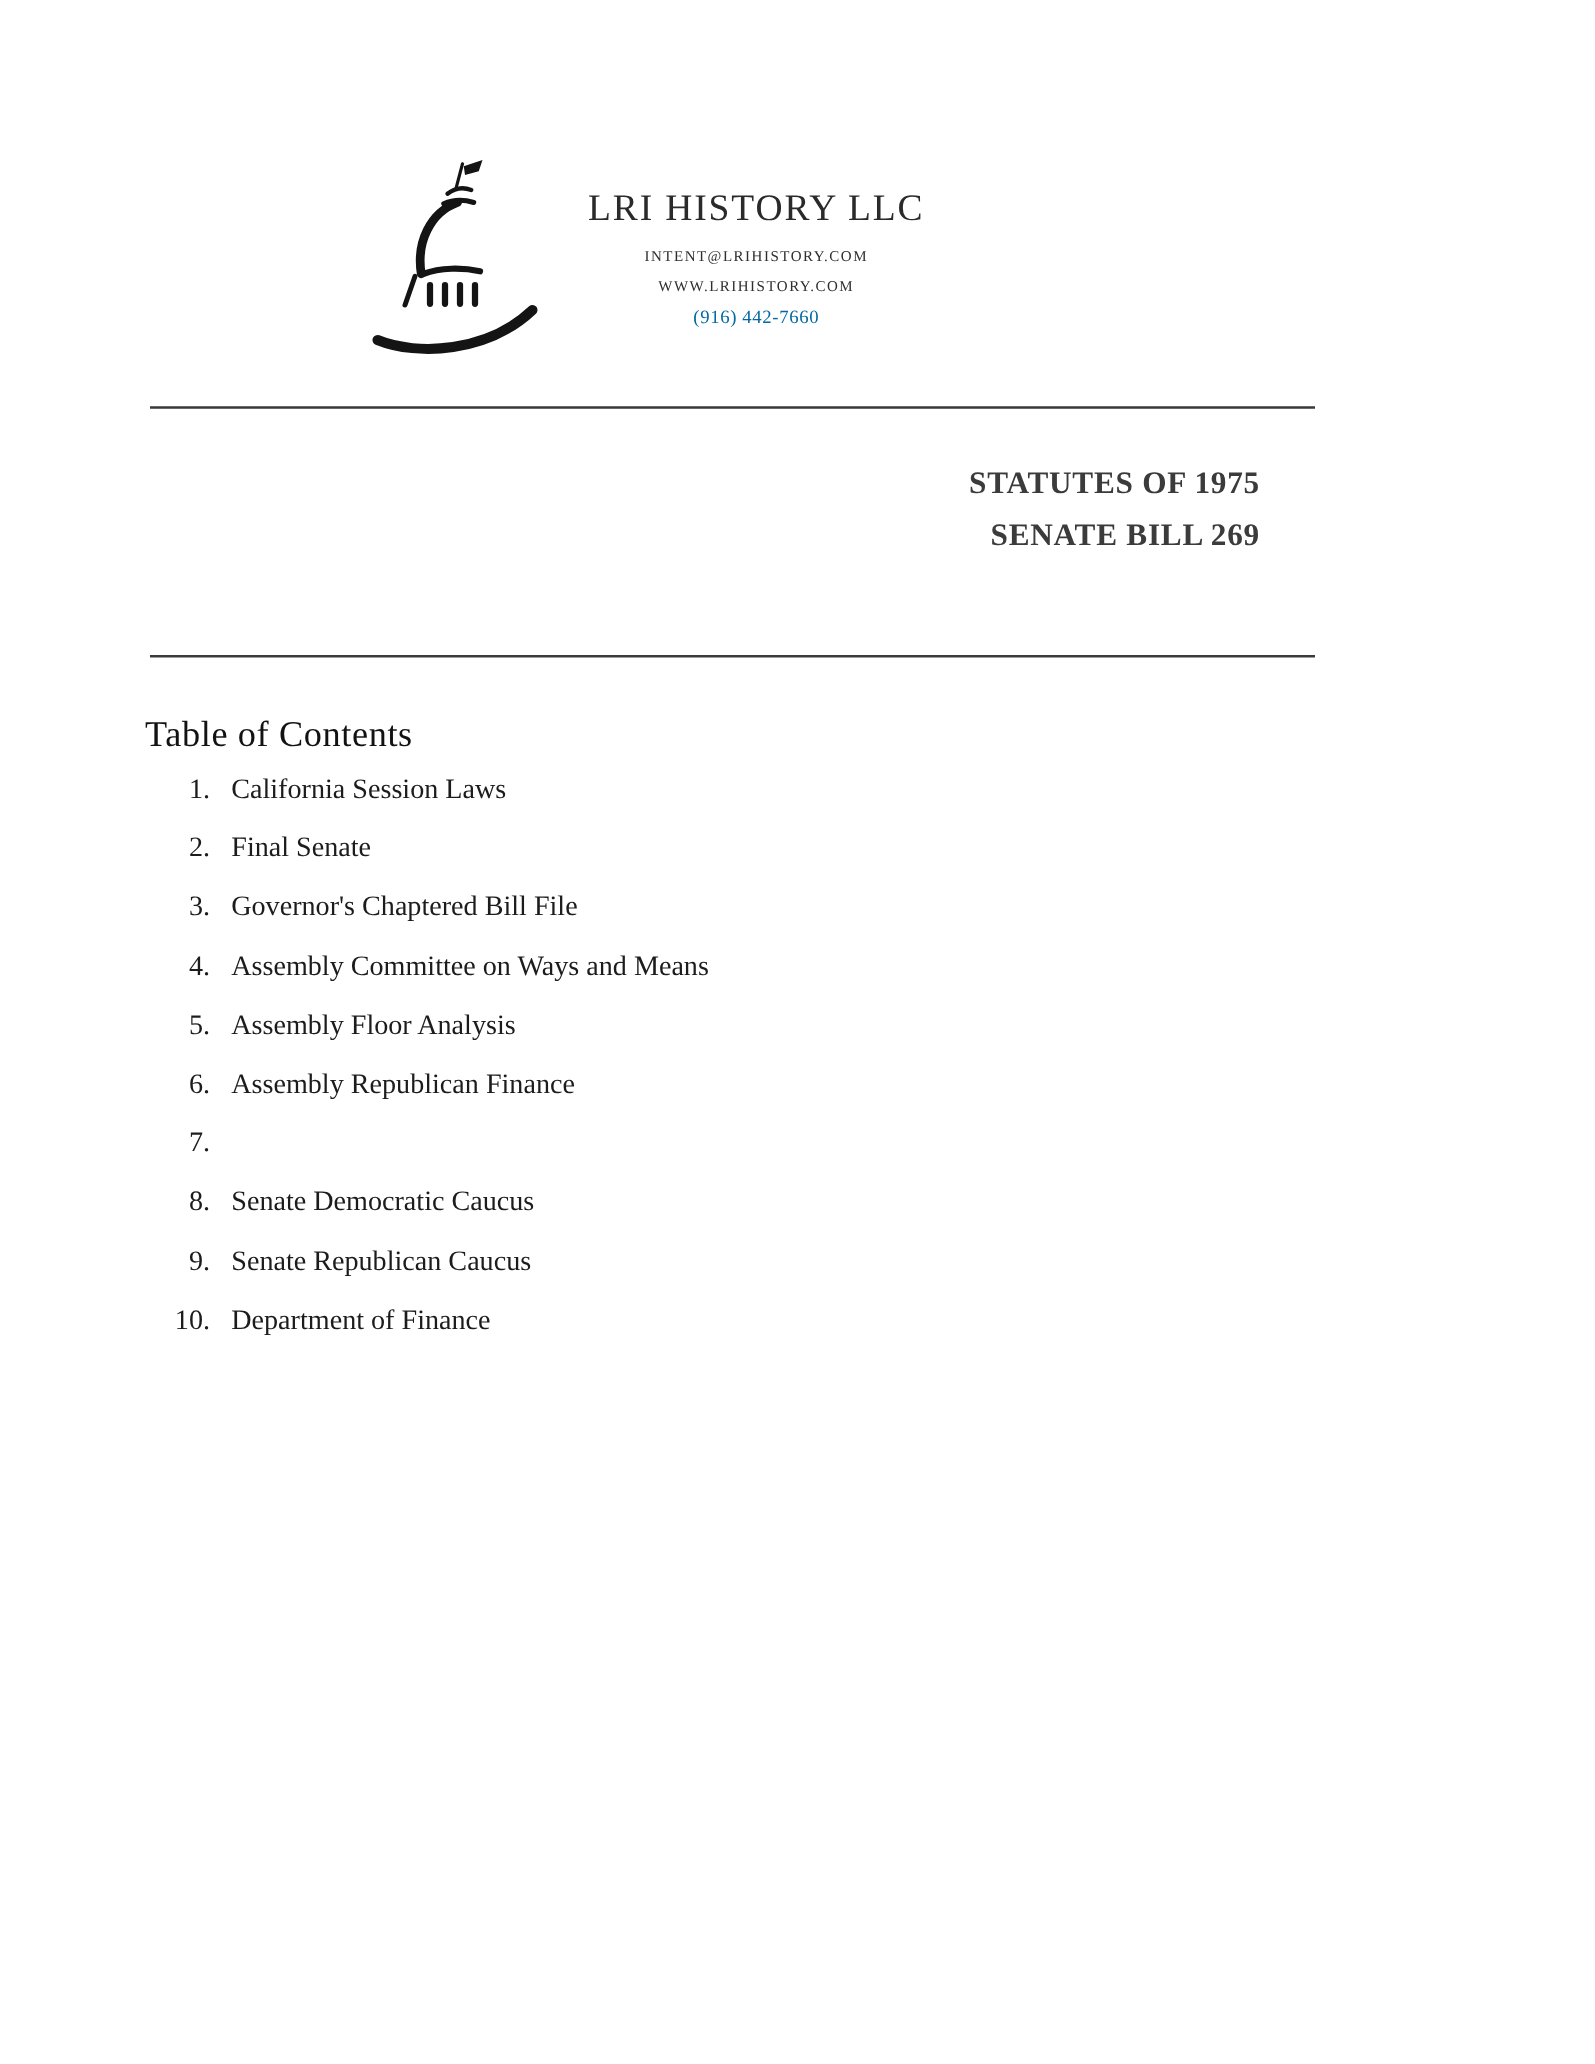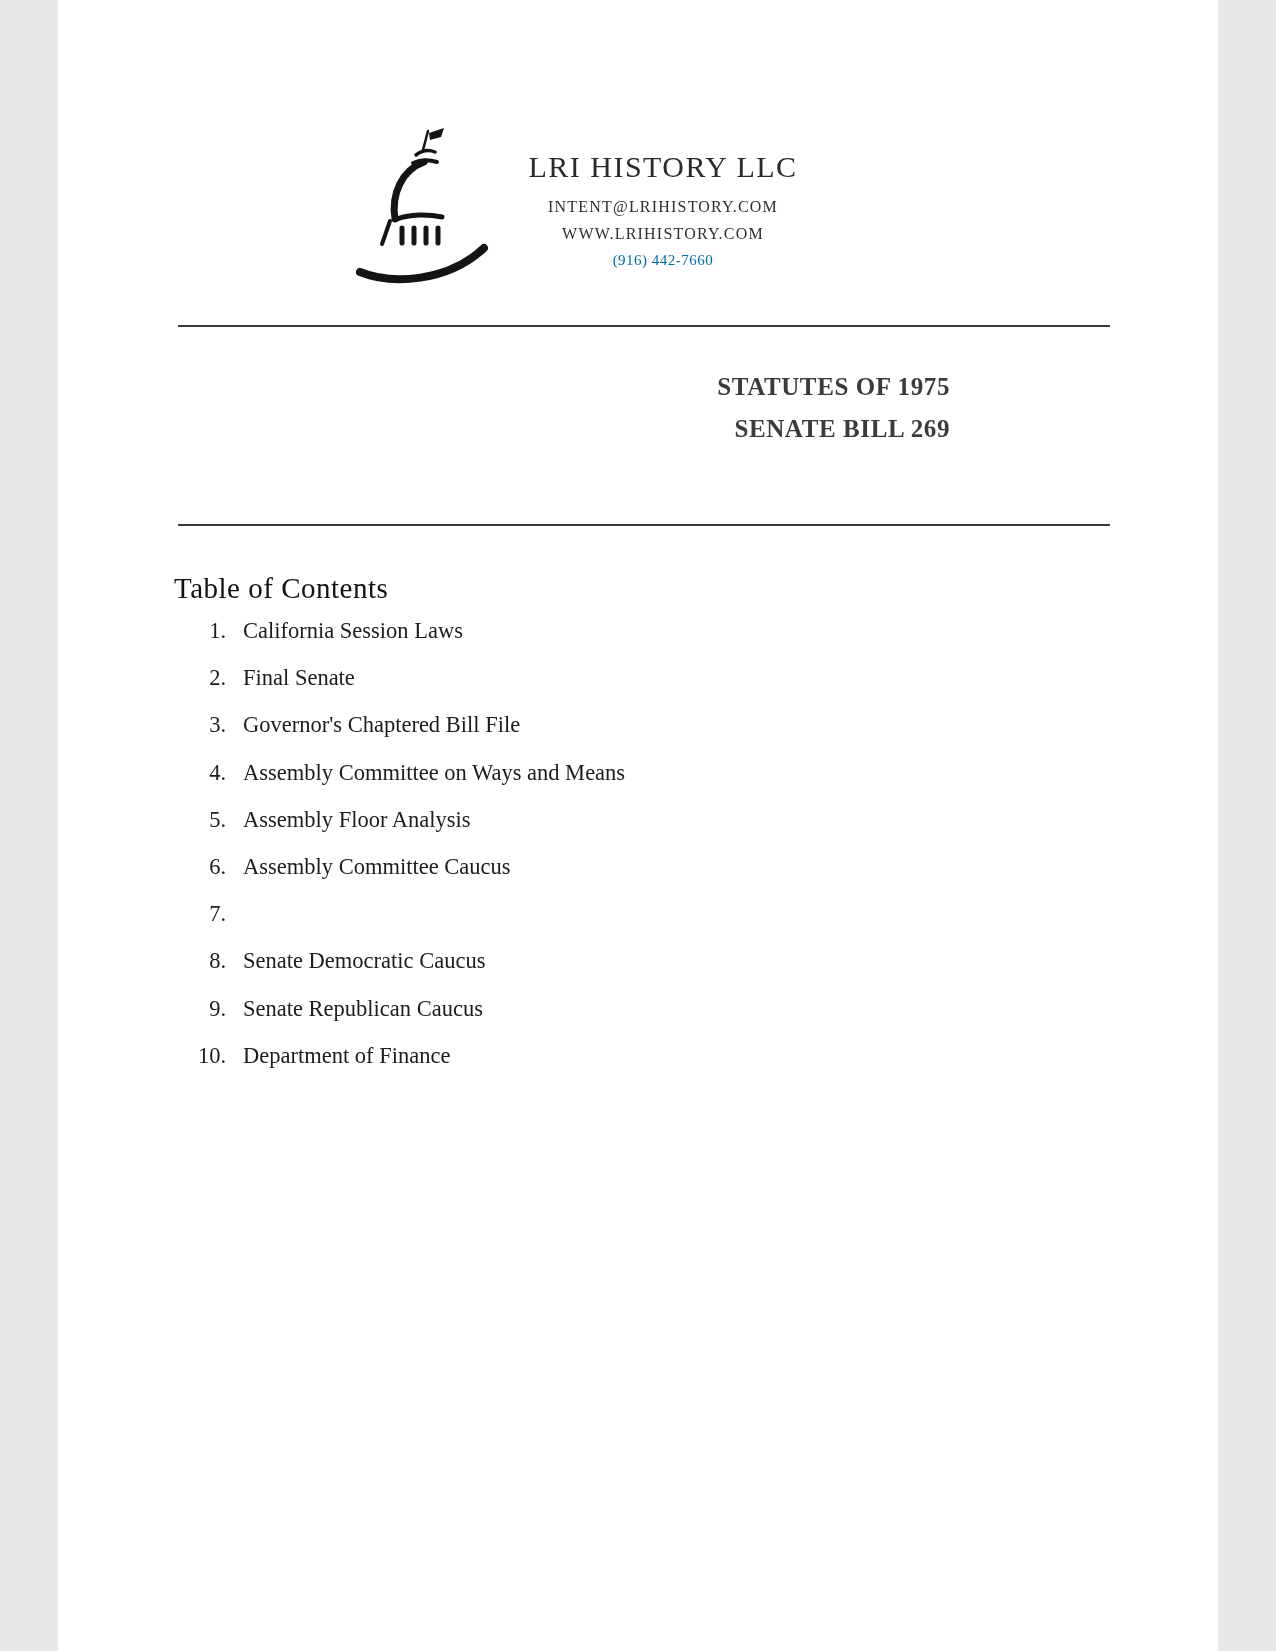--- a/index.html
+++ b/index.html
@@ -1,20 +1,20 @@
 <!DOCTYPE html>
 <html><head>
 <meta charset="utf-8">
 <style>
   * { margin: 0; padding: 0; box-sizing: border-box; }
   html, body { background: #e8e8e8; }
   body { font-family: "Liberation Serif", serif; }
   .page {
     position: relative;
-    width: 1160px;
+    width: 1276px;
     height: 1651px;
     margin: 0 auto;
     background: #ffffff;
     color: #1f1f1f;
     overflow: hidden;
   }
 
   
   .logo {
     position: absolute;
@@ -31,21 +31,21 @@
     text-align: center;
   }
   .company-name {
     font-size: 30px;
     letter-spacing: 1.5px;
     color: #2a2a2a;
     margin-bottom: 14px;
     white-space: nowrap;
   }
   .company-email, .company-website {
-    font-size: 16px;
+    font-size: 12px;
     letter-spacing: 1.2px;
     color: #2e2e2e;
     margin-bottom: 9px;
     white-space: nowrap;
   }
   .company-phone {
     font-size: 15px;
     letter-spacing: 0.5px;
     color: #0369a1;
     white-space: nowrap;
@@ -167,21 +167,21 @@
     <li>
       <span class="toc-num">4.</span>
       <span>Assembly Committee on Ways and Means</span>
     </li>
     <li>
       <span class="toc-num">5.</span>
       <span>Assembly Floor Analysis</span>
     </li>
     <li>
       <span class="toc-num">6.</span>
-      <span>Assembly Committee Caucus</span>
+      <span>Assembly Republican Finance</span>
     </li>
     <li>
       <span class="toc-num">7.</span>
     </li>
     <li>
       <span class="toc-num">8.</span>
       <span>Senate Democratic Caucus</span>
     </li>
     <li>
       <span class="toc-num">9.</span>

